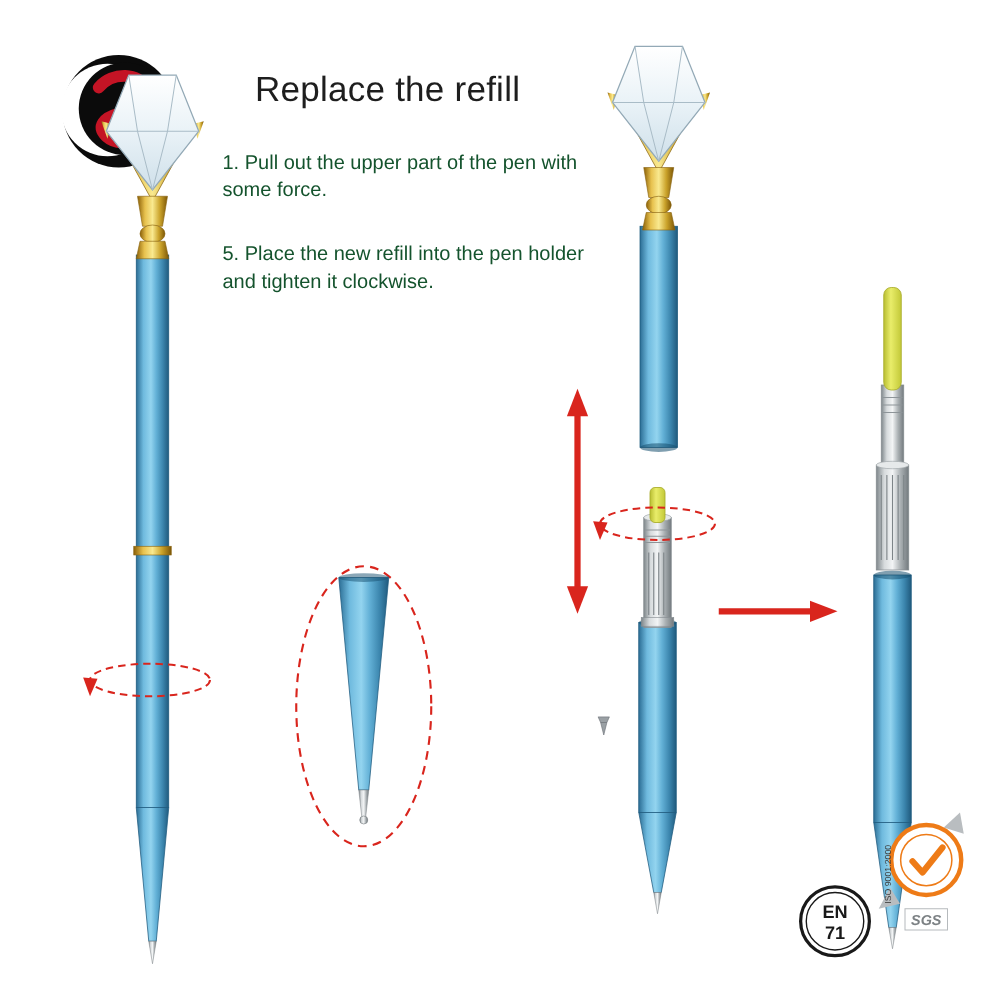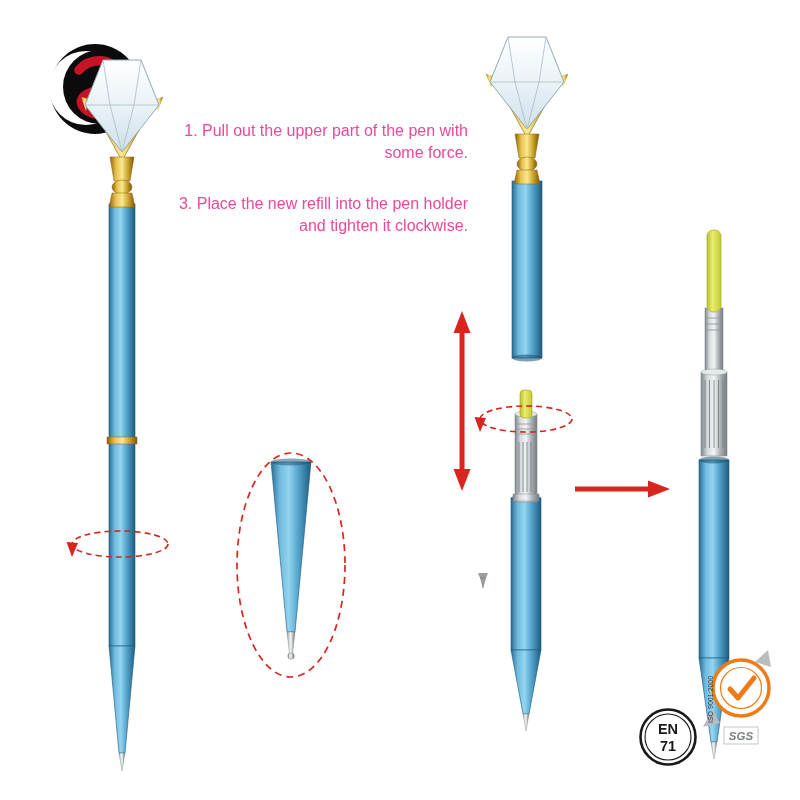--- a/index.html
+++ b/index.html
@@ -9,21 +9,21 @@
   }
   .canvas{position:absolute;inset:0;width:800px;height:800px}
   .scene{position:absolute;left:0;top:0;display:block}
   svg text{font-family:"Liberation Sans",sans-serif}
   .title{
     position:absolute;left:204px;top:56px;margin:0;
     font-size:28px;font-weight:400;color:#1e1e1e;letter-spacing:.2px;white-space:nowrap;
   }
   .steps{
     position:absolute;left:178px;top:120px;width:290px;
-    font-size:16px;line-height:1.4;color:#ec4899;text-align:right;
+    font-size:16px;line-height:1.4;color:#14532d;
   }
   .steps p{margin:0 0 28px}
 </style>
 </head>
 <body>
 
 <div class="canvas">
 
   <svg class="scene" width="800" height="800" viewBox="0 0 800 800" xmlns="http://www.w3.org/2000/svg" xmlns:xlink="http://www.w3.org/1999/xlink">
     <defs>
@@ -191,18 +191,19 @@
     </g>
 
     <g>
       <circle cx="668" cy="737" r="27.5" fill="#ffffff" stroke="#191919" stroke-width="2.6"></circle>
       <circle cx="668" cy="737" r="23" fill="none" stroke="#191919" stroke-width="1.1"></circle>
       <text x="668" y="734" text-anchor="middle" font-size="14.5" font-weight="bold" fill="#191919">EN</text>
       <text x="668" y="751" text-anchor="middle" font-size="14.5" font-weight="bold" fill="#191919">71</text>
     </g>
   </svg>
 
+  <h1 class="title">Replace the refill</h1>
 
   <div class="steps">
     <p>1. Pull out the upper part of the pen with some force.</p>
-    <p>3. Place the new refill into the pen holder and tighten it clockwise.</p>
+    <p>5. Place the new refill into the pen holder and tighten it clockwise.</p>
   </div>
 </div>
 
 </body></html>

